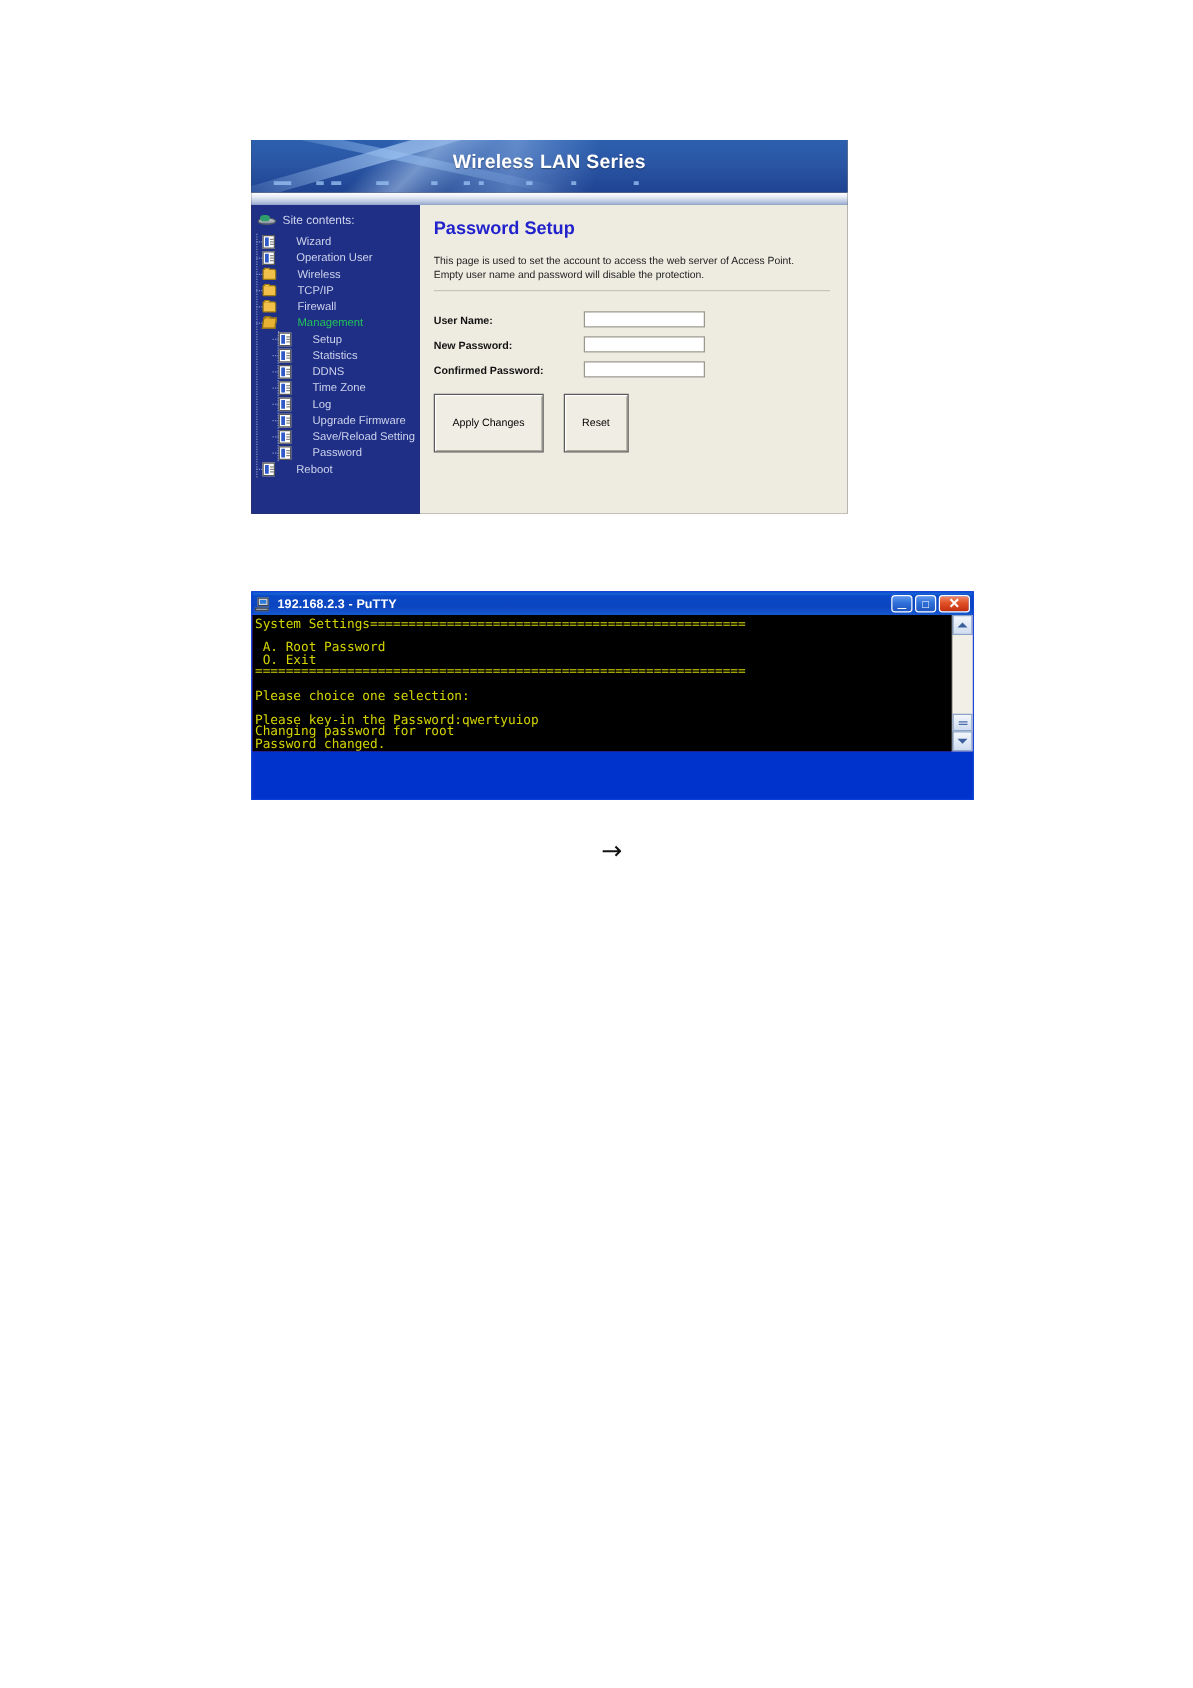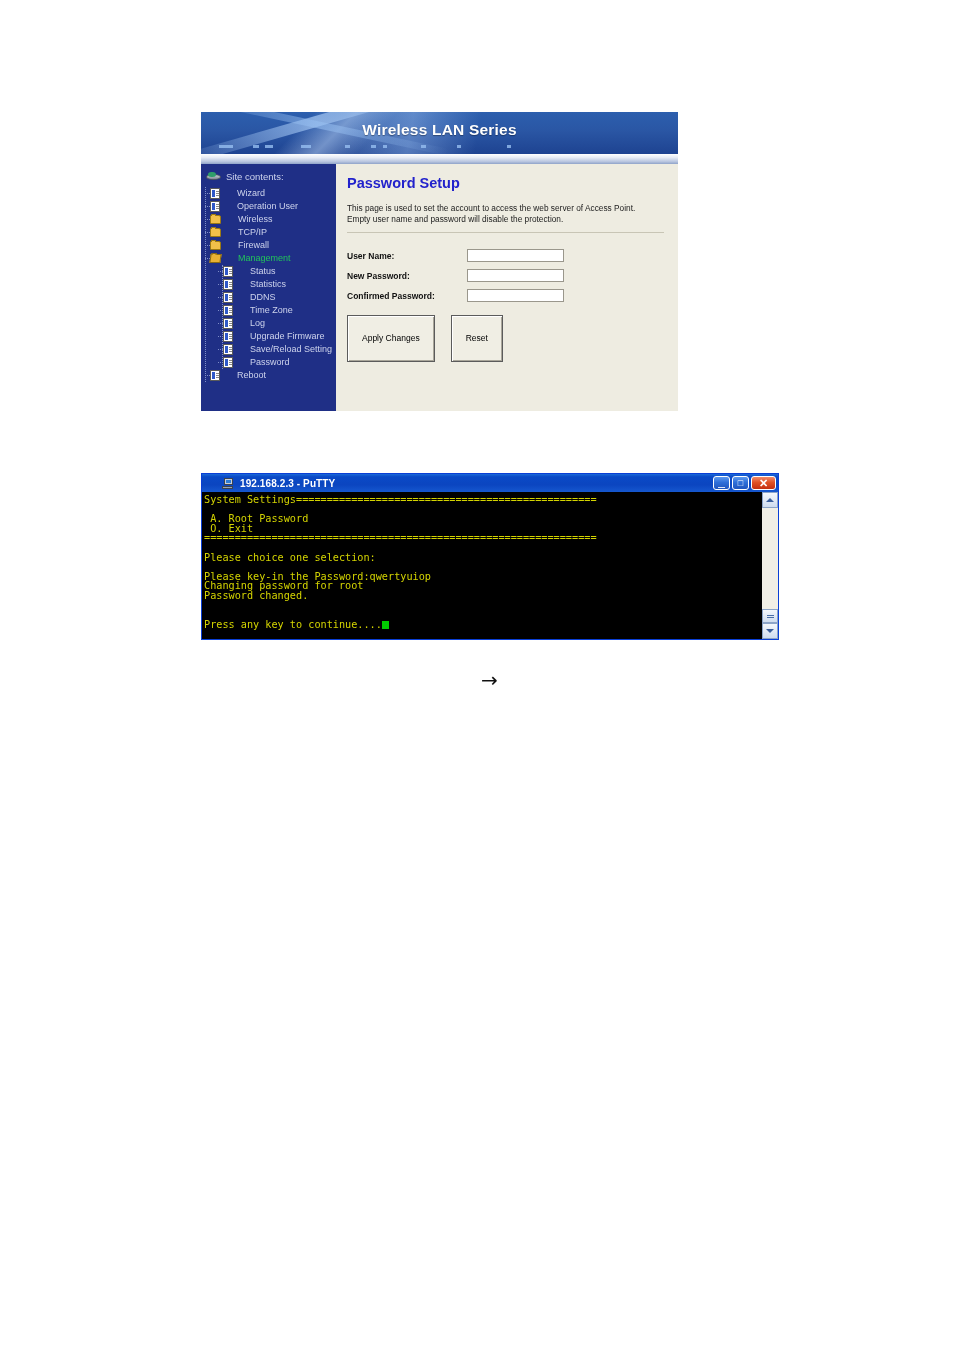--- a/index.html
+++ b/index.html
@@ -291,21 +291,21 @@
     height: 167px;
     background: #0033cc;
     border: 1px solid #0a3fd6;
     box-sizing: border-box;
   }
   .putty-titlebar {
     height: 18px;
     background: linear-gradient(to bottom, #1b69d8 0%, #0a49c6 16%, #0b45c0 60%, #1657cf 100%);
     display: flex;
     align-items: center;
-    padding: 0 2px 0 20px;
+    padding: 0 2px 0 2px;
     box-sizing: border-box;
   }
   .putty-icon {
     width: 13px; height: 13px;
     position: relative;
     flex: 0 0 auto;
     margin-right: 5px;
   }
   .putty-icon .scr {
     position: absolute;
@@ -359,21 +359,21 @@
     font-size: 9px;
     left: 0; right: 0;
     text-align: center;
     font-family: "Liberation Sans", sans-serif;
     line-height: 12px;
   }
   .win-btn.min .g { line-height: 8px; font-size: 12px; }
   .win-btn.close .g { font-size: 11px; font-weight: bold; line-height: 12px; }
   .putty-body {
     position: relative;
-    height: 147px;
+    height: 109px;
     background: #a21caf;
     display: flex;
   }
   .term {
     flex: 1;
     background: #000000;
     color: #d4d400;
     font-family: "DejaVu Sans Mono", "Liberation Mono", monospace;
     font-size: 10.2px;
     line-height: 9.6px;
@@ -521,21 +521,21 @@
           <span class="ico ico-folder-open"></span>
           <span class="txt">Management</span>
         </div>
 
         <div style="position:relative;">
           <span class="vline2"></span>
 
           <div class="node lvl2">
             <span class="dash"></span>
             <span class="ico ico-page"></span>
-            <span class="txt">Status</span>
+            <span class="txt">Setup</span>
           </div>
           <div class="node lvl2">
             <span class="dash"></span>
             <span class="ico ico-page"></span>
             <span class="txt">Statistics</span>
           </div>
           <div class="node lvl2">
             <span class="dash"></span>
             <span class="ico ico-page"></span>
             <span class="txt">DDNS</span>

